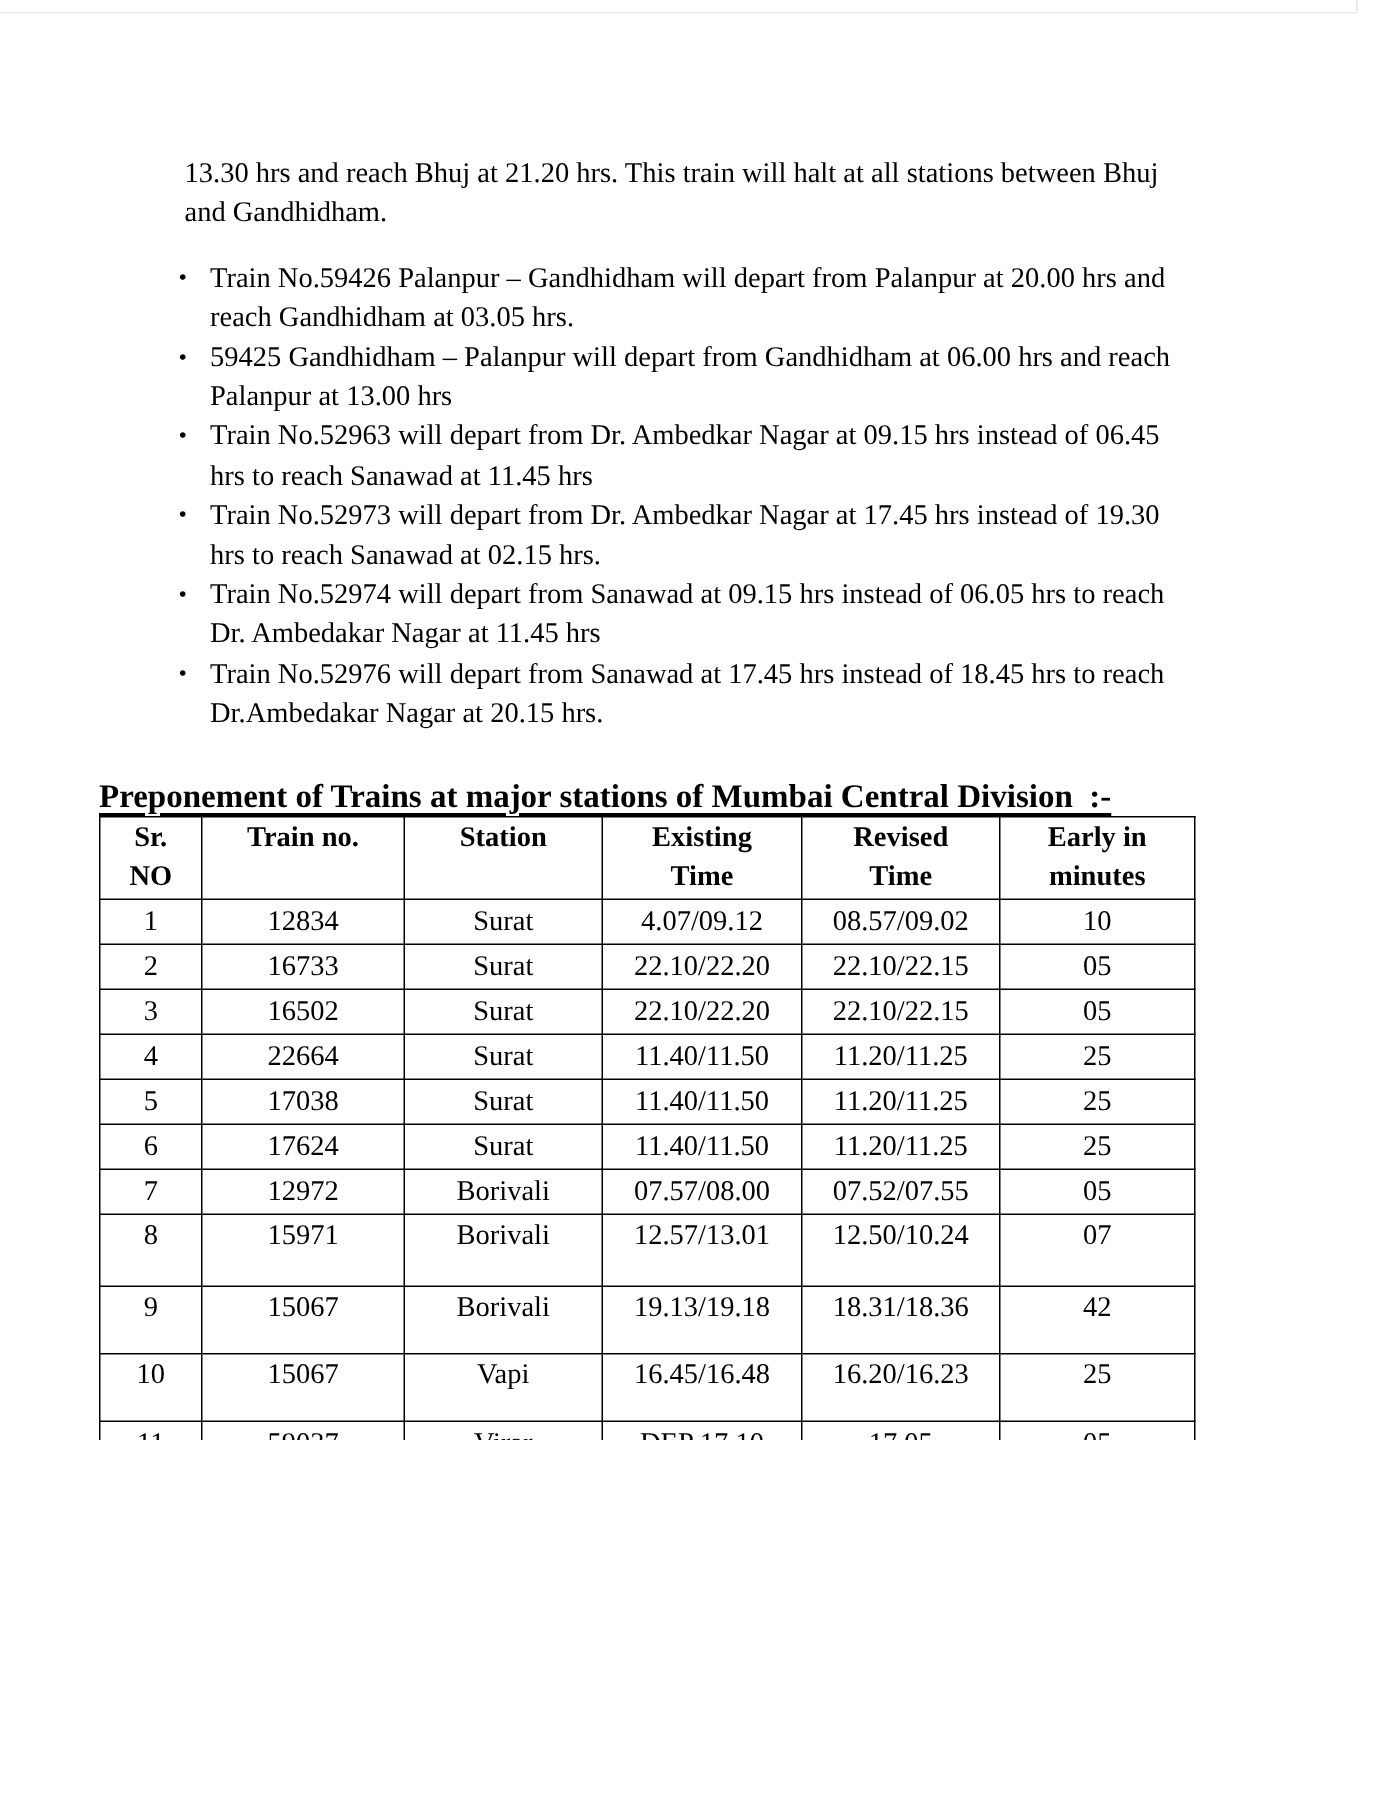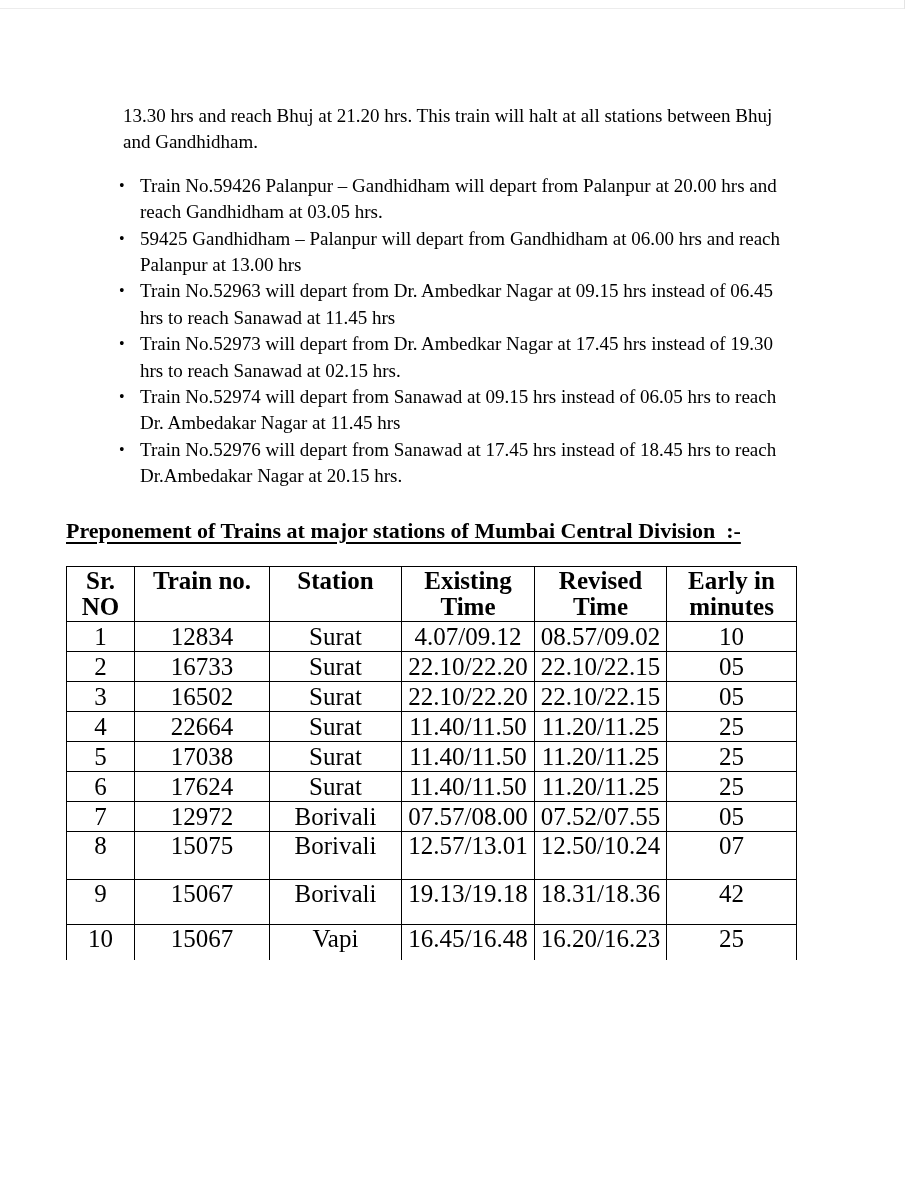--- a/index.html
+++ b/index.html
@@ -53,24 +53,23 @@
   .section-heading {
     margin: 28px 0 0 0;
     font-size: 22px;
     font-weight: bold;
     text-decoration: underline;
     text-underline-offset: 4px;
     white-space: pre-wrap;
     line-height: 26px;
   }
   table.pre-table {
-    margin-top: 22px;
     border-collapse: collapse;
     width: 730px;
-    font-size: 25px;
+    font-size: 19px;
     table-layout: fixed;
   }
   table.pre-table th, table.pre-table td {
     border: 1px solid #000;
     text-align: center;
     padding: 1px 2px;
   }
   table.pre-table th {
     font-weight: bold;
     vertical-align: top;
@@ -204,21 +203,21 @@
         <tr>
           <td>7</td>
           <td>12972</td>
           <td>Borivali</td>
           <td>07.57/08.00</td>
           <td>07.52/07.55</td>
           <td>05</td>
         </tr>
         <tr class="tall-47">
           <td>8</td>
-          <td>15075</td>
+          <td>15971</td>
           <td>Borivali</td>
           <td>12.57/13.01</td>
           <td>12.50/10.24</td>
           <td>07</td>
         </tr>
         <tr class="tall-44">
           <td>9</td>
           <td>15067</td>
           <td>Borivali</td>
           <td>19.13/19.18</td>

